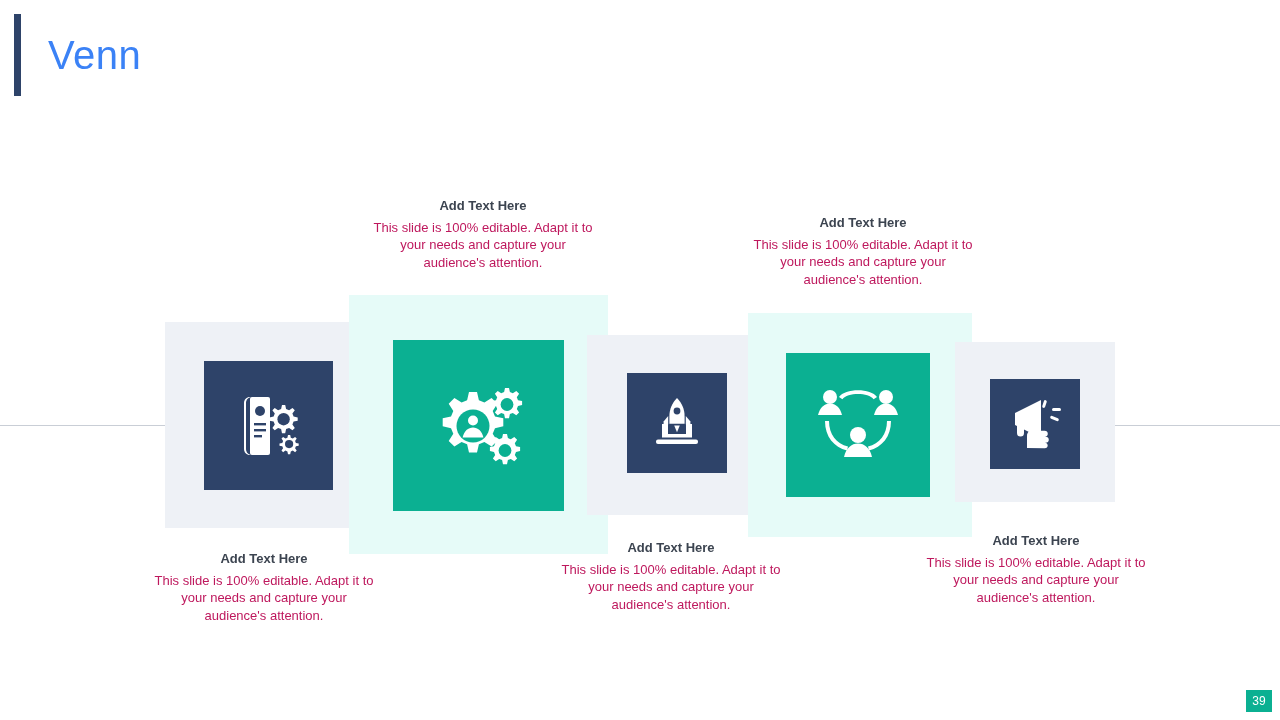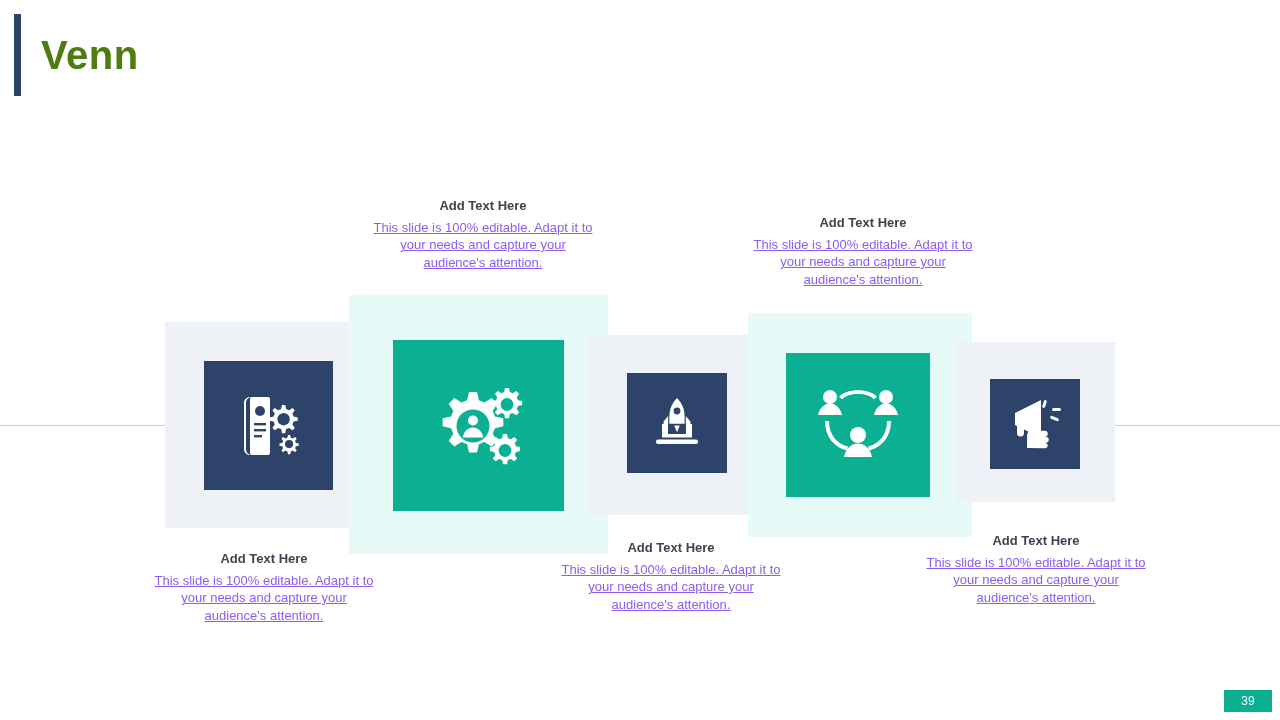--- a/index.html
+++ b/index.html
@@ -25,24 +25,24 @@
     align-items: center;
   }
   #title-bar {
     width: 7px;
     height: 82px;
     background: #2e4369;
     flex: 0 0 auto;
   }
   #title-text {
     font-size: 40px;
-    color: #4d7c0f;
-    font-weight: 700;
+    color: #3b82f6;
+    font-weight: 400;
     letter-spacing: 0.5px;
-    padding-left: 20px;
+    padding-left: 27px;
     line-height: 1;
   }
 
   
   #center-rule {
     position: absolute;
     left: 0;
     top: 425px;
     width: 1280px;
     height: 1px;
@@ -86,31 +86,30 @@
   }
   .txtblock .t-head {
     font-size: 13px;
     font-weight: bold;
     color: #3c4450;
     margin-bottom: 5px;
     line-height: 1.2;
   }
   .txtblock .t-body {
     font-size: 13px;
-    color: #8b5cf6;
+    color: #be185d;
     line-height: 1.36;
-    text-decoration: underline;
   }
 
   
   #page-number {
     position: absolute;
     right: 8px;
     bottom: 8px;
-    width: 48px;
+    width: 26px;
     height: 22px;
     background: #0bb092;
     color: #ffffff;
     font-size: 12px;
     display: flex;
     align-items: center;
     justify-content: center;
   }
 </style>
 </head>

